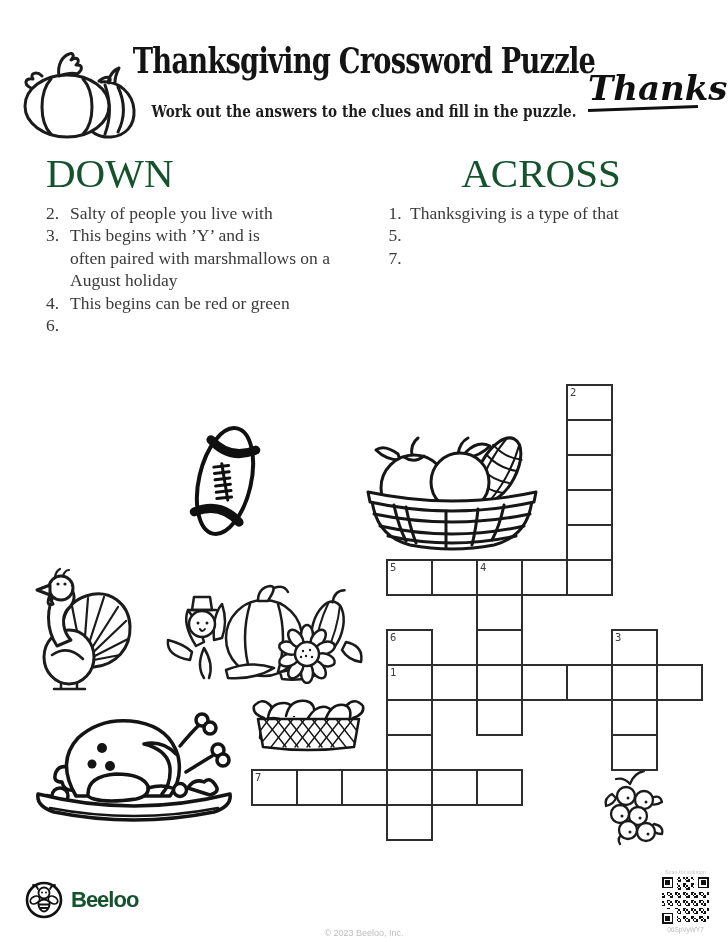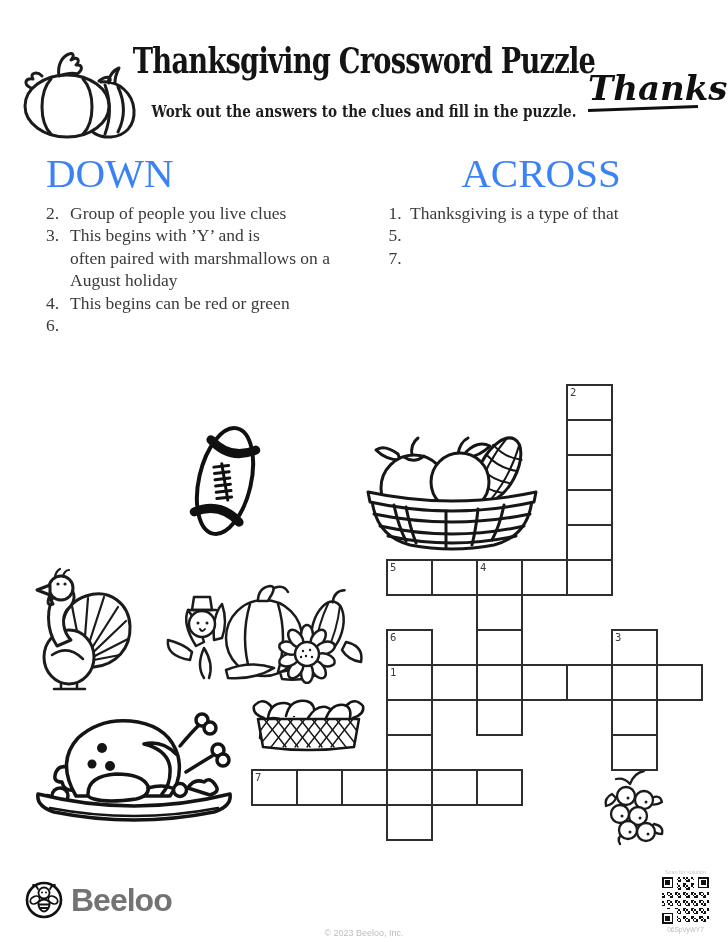--- a/index.html
+++ b/index.html
@@ -15,42 +15,42 @@
             transform:scaleX(.85);white-space:nowrap;}
   .thanks{position:absolute;left:588px;top:68px;width:112px;text-align:center;
           font-family:"DejaVu Serif",serif;font-style:italic;font-weight:700;
           font-size:34px;color:#101010;}
   .thanks::after{content:"";position:absolute;left:0px;right:2px;bottom:-2px;height:3px;
           background:#101010;transform:rotate(-2deg);}
 
   
   .clues{position:absolute;}
   .clues h2{margin:0 0 8px 0;font-family:"Liberation Serif",serif;font-weight:400;
-            font-size:41px;line-height:42px;color:#3b82f6;letter-spacing:0px;}
+            font-size:41px;line-height:42px;color:#14532d;letter-spacing:0px;}
   .clues-down{left:46px;top:152px;width:338px;}
   .clues-across{left:386px;top:152px;width:310px;text-align:center;}
   .clue-item{display:flex;gap:6px;font-size:17.5px;line-height:22.4px;color:#3a3a3a;}
   .clue-num{flex:none;width:18px;}
   .clue-text{white-space:pre-line;}
 
   
   .grid-layer{position:absolute;inset:0;}
   .cell{position:absolute;width:47px;height:37px;border:2px solid #2e2e2e;
         box-sizing:border-box;background:#fff;}
   .cell-label{position:absolute;left:2px;top:0px;font-family:"DejaVu Sans Mono",monospace;
         font-size:10.5px;color:#3c3c3c;}
 
   
   .fig{position:absolute;}
   .fig svg{display:block;width:100%;height:100%;}
 
   
   .brand{position:absolute;left:24px;top:880px;display:flex;align-items:center;gap:7px;}
-  .brand-name{font-family:"Liberation Sans",sans-serif;font-weight:700;font-size:32px;
-              letter-spacing:-1px;color:#737373;}
+  .brand-name{font-family:"Liberation Sans",sans-serif;font-weight:700;font-size:22px;
+              letter-spacing:-1px;color:#14532d;}
   .copyright{position:absolute;left:0;right:0;top:928px;text-align:center;
              font-family:"Liberation Sans",sans-serif;font-size:9px;color:#bdbdbd;}
   .qr-wrap{position:absolute;left:661px;top:869px;width:49px;display:flex;
            flex-direction:column;align-items:center;}
   .qr-caption{font-family:"Liberation Sans",sans-serif;font-size:5.5px;color:#c7c7c7;
               margin-bottom:2px;}
   .qr-box{width:47px;height:47px;}
   .qr-code-text{font-family:"Liberation Sans",sans-serif;font-size:6.5px;color:#b9b9b9;
               margin-top:2px;}
 </style>
@@ -78,21 +78,21 @@
         <path fill="#fff" d="M44 28 C42 16 48 8 54 6 C58 4 60 8 56 12 C62 8 66 12 61 17 C68 16 68 22 62 26 C56 24 50 26 44 28 Z"></path>
       </g>
     </svg>
   </div>
 
   <section class="clues clues-down">
     <h2>DOWN</h2>
     <div class="clue-list">
         <div class="clue-item">
           <span class="clue-num">2.</span>
-          <span class="clue-text">Group of people you live clues</span>
+          <span class="clue-text">Salty of people you live with</span>
         </div>
         <div class="clue-item">
           <span class="clue-num">3.</span>
           <span class="clue-text">This begins with ’Y’ and is
 often paired with marshmallows on a
 August holiday</span>
         </div>
         <div class="clue-item">
           <span class="clue-num">4.</span>
           <span class="clue-text">This begins can be red or green</span>

